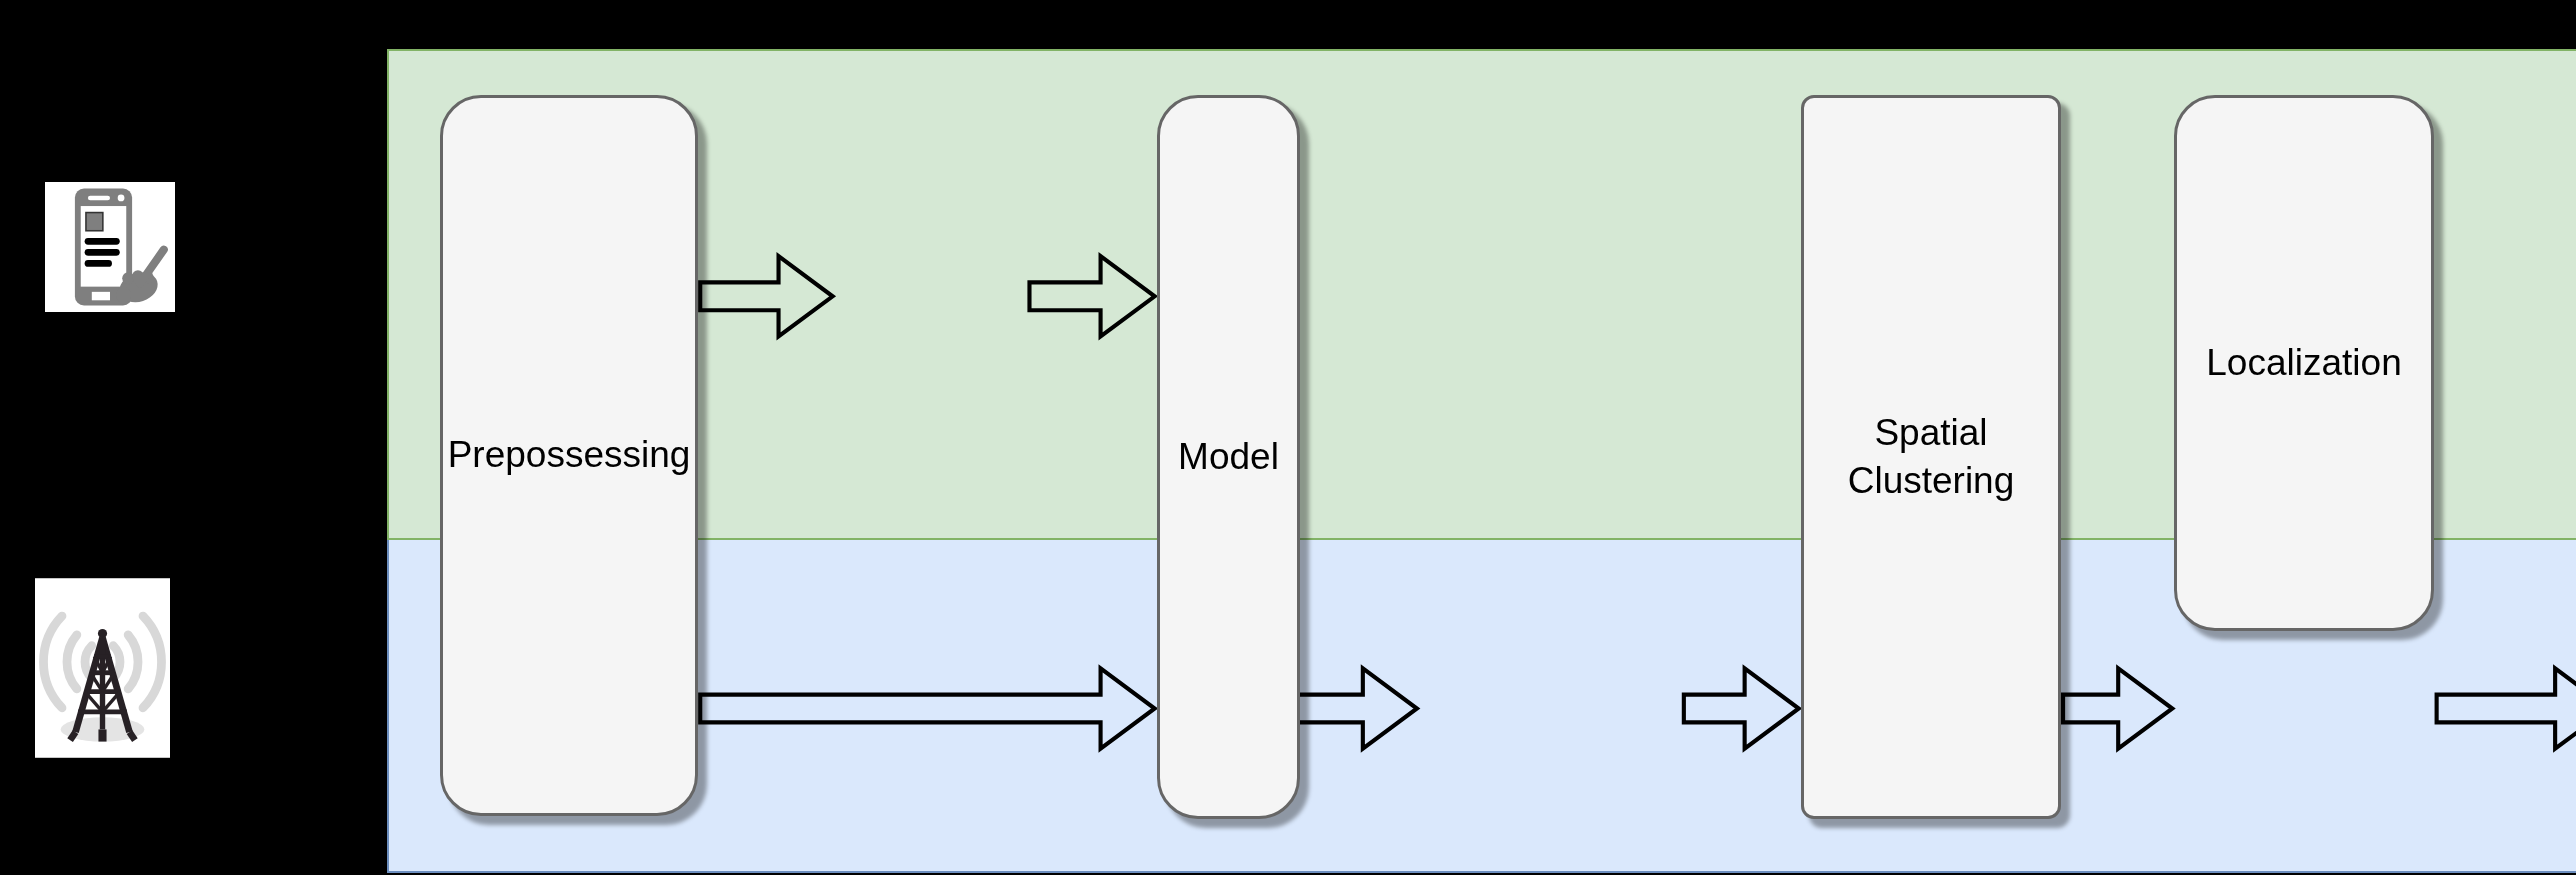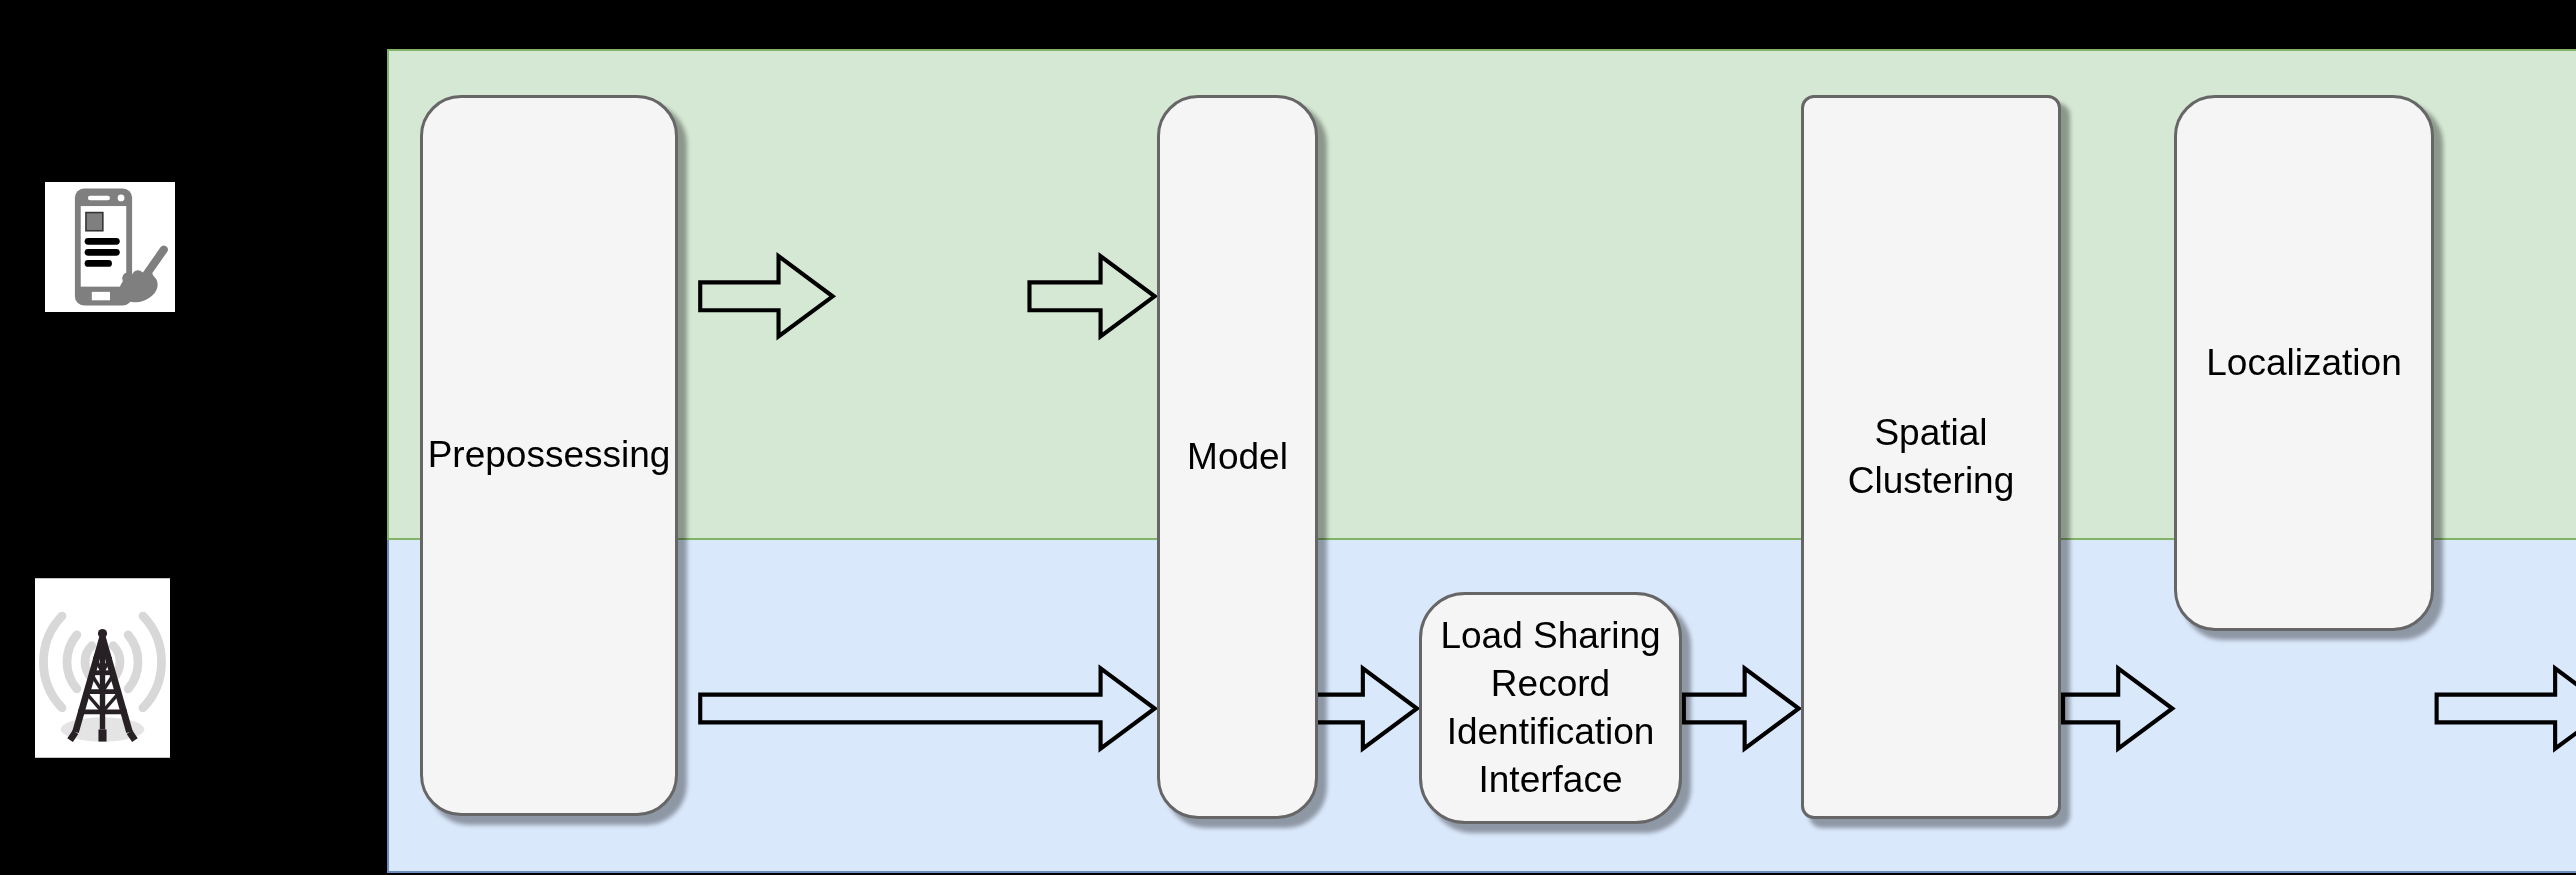--- a/index.html
+++ b/index.html
@@ -14,23 +14,23 @@
 
   #arrow-layer{position:absolute;left:0;top:0;width:3277px;height:876px;}
   .barrow{fill:none;stroke:var(--arrow-stroke);stroke-width:8;stroke-linejoin:miter;}
 
   .node{position:absolute;box-sizing:border-box;background:var(--node-fill);
         border:3.1px solid var(--node-stroke);border-radius:41px;
         box-shadow:8.2px 8.2px 4.1px rgba(0,0,0,0.35);
         display:flex;align-items:center;justify-content:center;text-align:center;}
   .node .nl{white-space:pre-line;font-size:37px;line-height:1.3;color:#000;}
 
-  #node-prepossessing{left:420px;top:95px;width:258px;height:721px;}
+  #node-prepossessing{left:440px;top:95px;width:258px;height:721px;}
   #node-user-profiling{left:835px;top:116px;width:193px;height:366px;}
-  #node-model{left:1157px;top:95px;width:161px;height:724px;}
+  #node-model{left:1157px;top:95px;width:143px;height:724px;}
   #node-load-sharing{left:1419px;top:592px;width:263px;height:232px;border-radius:46px;}
   #node-spatial-clustering{left:1801px;top:95px;width:260px;height:724px;border-radius:13px;}
   #node-localization{left:2174px;top:95px;width:260px;height:536px;text-align:center;}
 
   .icon{position:absolute;}
   #icon-phone{left:45px;top:182px;width:130px;height:130px;}
   #icon-tower{left:35px;top:578px;width:135px;height:180px;}
 
   .ph-white{fill:#ffffff;} .ph-gray{fill:var(--icon-gray);} .ph-black{fill:#000000;}
   .tw-white{fill:#ffffff;}
@@ -55,26 +55,20 @@
     <polygon class="barrow" points="4004,1348 4111,1348 4111,1297 4216,1375 4111,1453 4111,1402 4004,1402"></polygon>
     <polygon class="barrow" points="4729,1348 4959,1348 4959,1297 5064,1375 4959,1453 4959,1402 4729,1402"></polygon>
     <polygon class="barrow" points="5534,1348 5707,1348 5707,1297 5812,1375 5707,1453 5707,1402 5534,1402"></polygon>
   </svg>
 
   <div class="node" id="node-prepossessing">
     <span class="nl">Prepossessing</span>
   </div>
   <div class="node" id="node-model">
     <span class="nl">Model</span>
-  </div>
-  <div class="node" id="node-load-sharing">
-    <span class="nl">Load Sharing
-Record
-Identification
-Interface</span>
   </div>
   <div class="node" id="node-spatial-clustering">
     <span class="nl">Spatial
 Clustering</span>
   </div>
   <div class="node" id="node-localization">
     <span class="nl">Localization</span>
   </div>
 
   <svg class="icon" id="icon-phone" viewBox="0 0 100 100" xmlns="http://www.w3.org/2000/svg">

